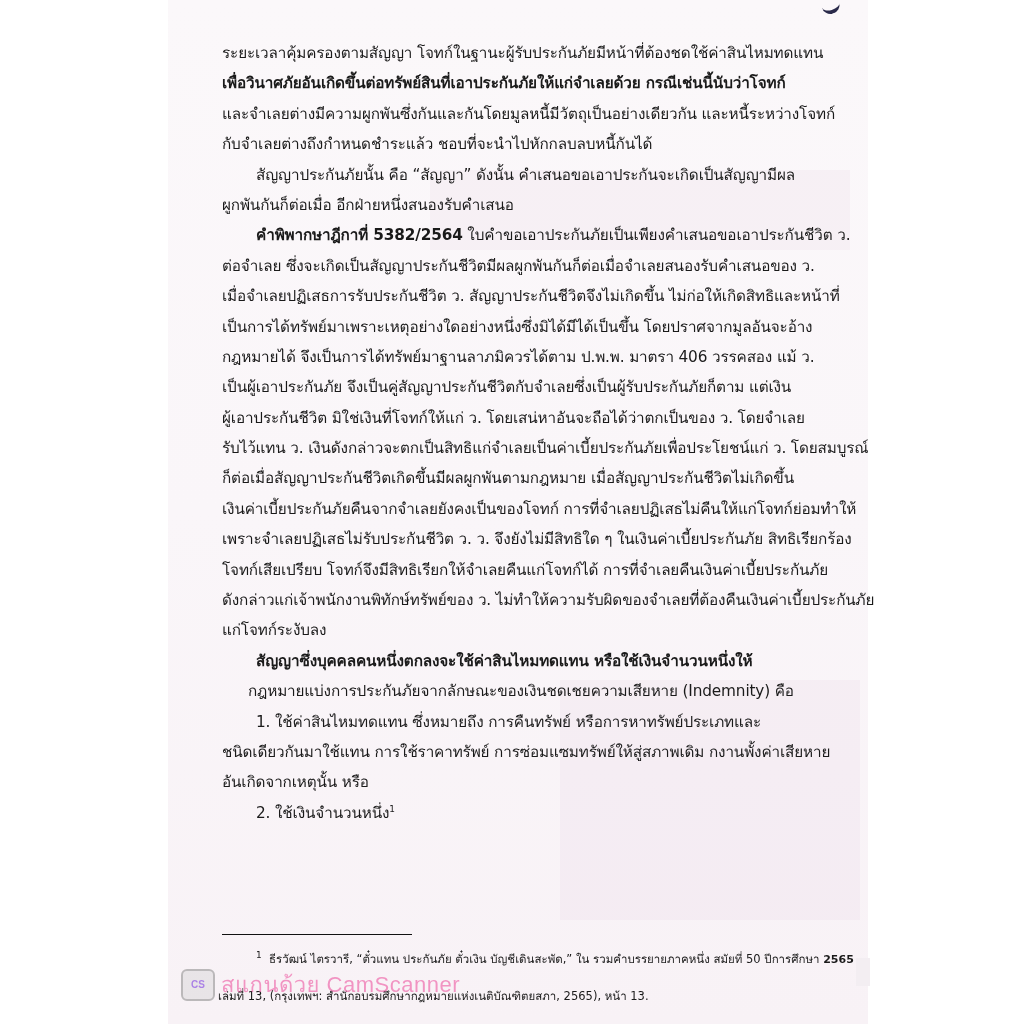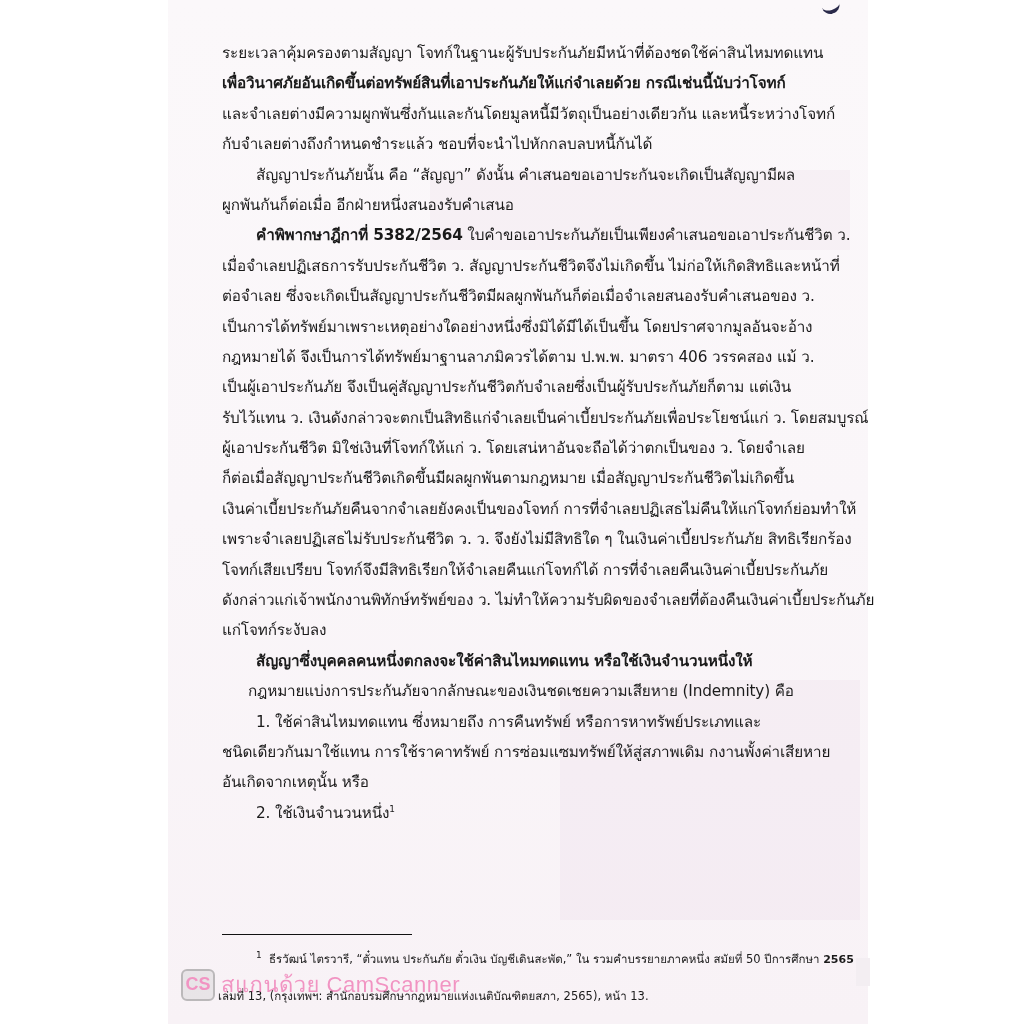--- a/index.html
+++ b/index.html
@@ -84,23 +84,23 @@
       gap: 6px;
       opacity: 0.55;
       pointer-events: none;
     }
     .cs-logo {
       width: 30px;
       height: 28px;
       border: 2px solid #8a8a8a;
       border-radius: 6px;
       background: rgba(200,200,200,0.6);
-      color: #ec4899;
+      color: #6d28d9;
       font-weight: bold;
-      font-size: 18px;
+      font-size: 10px;
       display: flex;
       align-items: center;
       justify-content: center;
       font-family: "Liberation Sans", sans-serif;
     }
     .cs-text {
       font-size: 22px;
       color: #ec4899;
       font-family: "Liberation Sans", sans-serif;
       letter-spacing: 0.5px;
@@ -128,27 +128,27 @@
 <div class="corner-mark"></div>
 
 <div class="text-block">
   <div class="line">ระยะเวลาคุ้มครองตามสัญญา โจทก์ในฐานะผู้รับประกันภัยมีหน้าที่ต้องชดใช้ค่าสินไหมทดแทน</div>
   <div class="line bold">เพื่อวินาศภัยอันเกิดขึ้นต่อทรัพย์สินที่เอาประกันภัยให้แก่จำเลยด้วย กรณีเช่นนี้นับว่าโจทก์</div>
   <div class="line">และจำเลยต่างมีความผูกพันซึ่งกันและกันโดยมูลหนี้มีวัตถุเป็นอย่างเดียวกัน และหนี้ระหว่างโจทก์</div>
   <div class="line">กับจำเลยต่างถึงกำหนดชำระแล้ว ชอบที่จะนำไปหักกลบลบหนี้กันได้</div>
   <div class="line indent">สัญญาประกันภัยนั้น คือ “สัญญา” ดังนั้น คำเสนอขอเอาประกันจะเกิดเป็นสัญญามีผล</div>
   <div class="line">ผูกพันกันก็ต่อเมื่อ อีกฝ่ายหนึ่งสนองรับคำเสนอ</div>
   <div class="line indent"><span class="bold">คำพิพากษาฎีกาที่ 5382/2564</span><span> ใบคำขอเอาประกันภัยเป็นเพียงคำเสนอขอเอาประกันชีวิต ว.</span></div>
+  <div class="line">ต่อจำเลย ซึ่งจะเกิดเป็นสัญญาประกันชีวิตมีผลผูกพันกันก็ต่อเมื่อจำเลยสนองรับคำเสนอของ ว.</div>
   <div class="line">เมื่อจำเลยปฏิเสธการรับประกันชีวิต ว. สัญญาประกันชีวิตจึงไม่เกิดขึ้น ไม่ก่อให้เกิดสิทธิและหน้าที่</div>
-  <div class="line">ต่อจำเลย ซึ่งจะเกิดเป็นสัญญาประกันชีวิตมีผลผูกพันกันก็ต่อเมื่อจำเลยสนองรับคำเสนอของ ว.</div>
   <div class="line">เป็นการได้ทรัพย์มาเพราะเหตุอย่างใดอย่างหนึ่งซึ่งมิได้มีได้เป็นขึ้น โดยปราศจากมูลอันจะอ้าง</div>
   <div class="line">กฎหมายได้ จึงเป็นการได้ทรัพย์มาฐานลาภมิควรได้ตาม ป.พ.พ. มาตรา 406 วรรคสอง แม้ ว.</div>
   <div class="line">เป็นผู้เอาประกันภัย จึงเป็นคู่สัญญาประกันชีวิตกับจำเลยซึ่งเป็นผู้รับประกันภัยก็ตาม แต่เงิน</div>
+  <div class="line">ผู้เอาประกันชีวิต มิใช่เงินที่โจทก์ให้แก่ ว. โดยเสน่หาอันจะถือได้ว่าตกเป็นของ ว. โดยจำเลย</div>
   <div class="line">รับไว้แทน ว. เงินดังกล่าวจะตกเป็นสิทธิแก่จำเลยเป็นค่าเบี้ยประกันภัยเพื่อประโยชน์แก่ ว. โดยสมบูรณ์</div>
-  <div class="line">ผู้เอาประกันชีวิต มิใช่เงินที่โจทก์ให้แก่ ว. โดยเสน่หาอันจะถือได้ว่าตกเป็นของ ว. โดยจำเลย</div>
   <div class="line">ก็ต่อเมื่อสัญญาประกันชีวิตเกิดขึ้นมีผลผูกพันตามกฎหมาย เมื่อสัญญาประกันชีวิตไม่เกิดขึ้น</div>
   <div class="line">เงินค่าเบี้ยประกันภัยคืนจากจำเลยยังคงเป็นของโจทก์ การที่จำเลยปฏิเสธไม่คืนให้แก่โจทก์ย่อมทำให้</div>
   <div class="line">เพราะจำเลยปฏิเสธไม่รับประกันชีวิต ว. ว. จึงยังไม่มีสิทธิใด ๆ ในเงินค่าเบี้ยประกันภัย สิทธิเรียกร้อง</div>
   <div class="line">โจทก์เสียเปรียบ โจทก์จึงมีสิทธิเรียกให้จำเลยคืนแก่โจทก์ได้ การที่จำเลยคืนเงินค่าเบี้ยประกันภัย</div>
   <div class="line">ดังกล่าวแก่เจ้าพนักงานพิทักษ์ทรัพย์ของ ว. ไม่ทำให้ความรับผิดของจำเลยที่ต้องคืนเงินค่าเบี้ยประกันภัย</div>
   <div class="line">แก่โจทก์ระงับลง</div>
   <div class="line indent bold">สัญญาซึ่งบุคคลคนหนึ่งตกลงจะใช้ค่าสินไหมทดแทน หรือใช้เงินจำนวนหนึ่งให้</div>
   <div class="line indent2">กฎหมายแบ่งการประกันภัยจากลักษณะของเงินชดเชยความเสียหาย (Indemnity) คือ</div>
   <div class="line indent3">1. ใช้ค่าสินไหมทดแทน ซึ่งหมายถึง การคืนทรัพย์ หรือการหาทรัพย์ประเภทและ</div>
   <div class="line">ชนิดเดียวกันมาใช้แทน การใช้ราคาทรัพย์ การซ่อมแซมทรัพย์ให้สู่สภาพเดิม กงานพั้งค่าเสียหาย</div>

